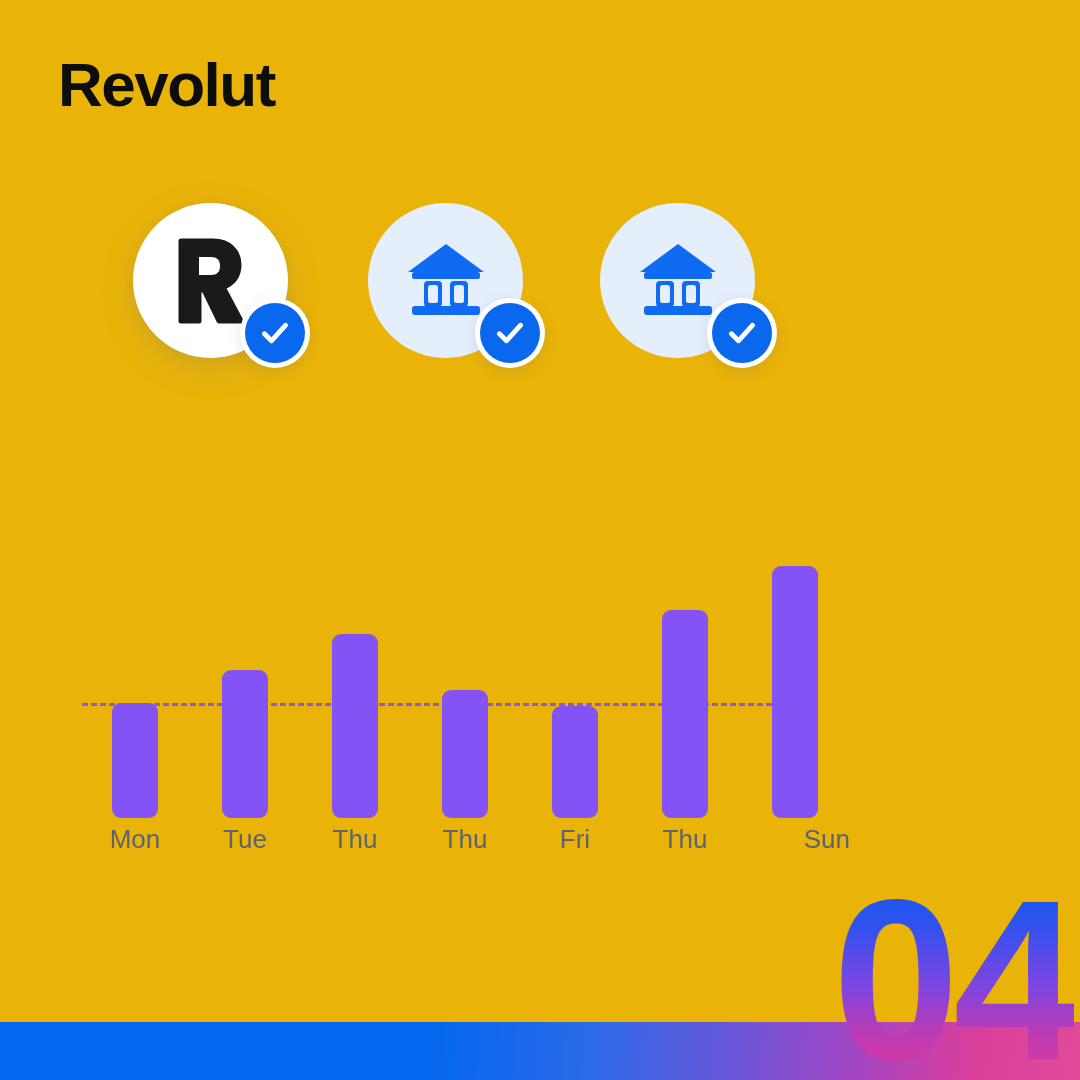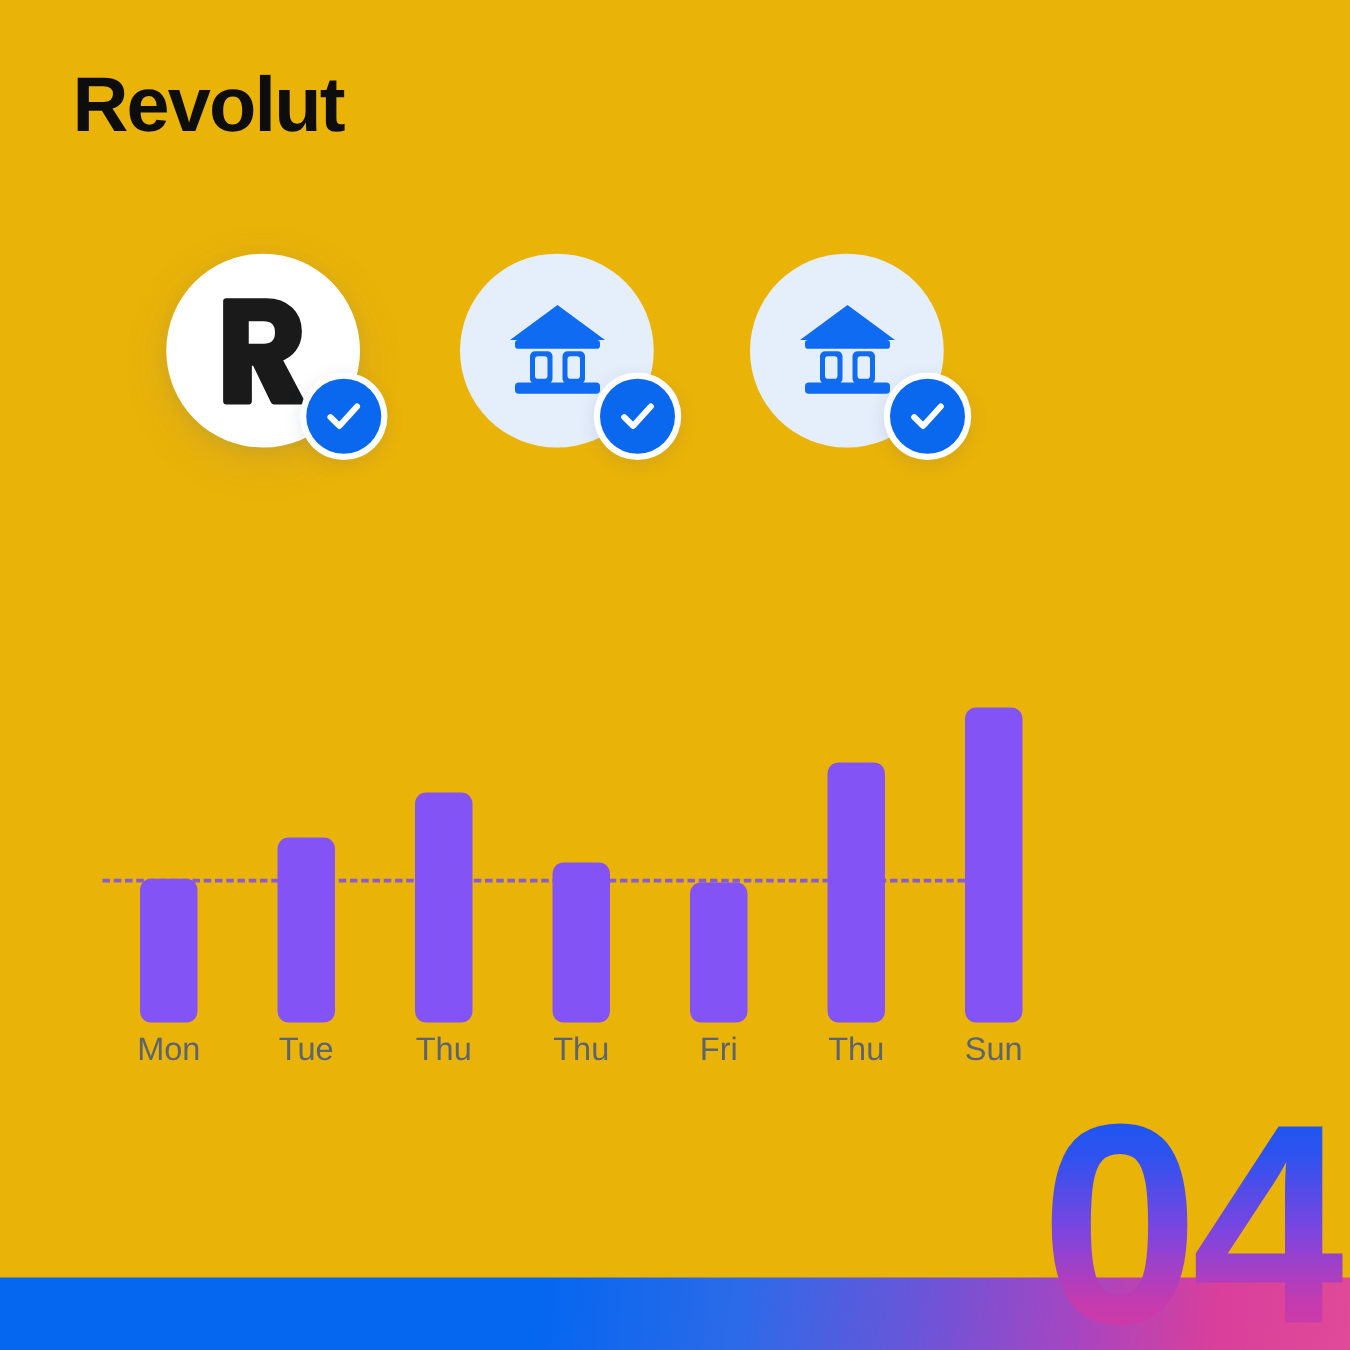--- a/index.html
+++ b/index.html
@@ -301,21 +301,21 @@
           <div class="bar" style="height: 252px; background: rgb(132, 83, 246);"></div>
         </div>
       </div>
     <div class="labels" id="labels-area">
         <div class="day-label" style="left: 0px; color: rgb(92, 100, 112);">Mon</div>
         <div class="day-label" style="left: 110px; color: rgb(92, 100, 112);">Tue</div>
         <div class="day-label" style="left: 220px; color: rgb(92, 100, 112);">Thu</div>
         <div class="day-label" style="left: 330px; color: rgb(92, 100, 112);">Thu</div>
         <div class="day-label" style="left: 440px; color: rgb(92, 100, 112);">Fri</div>
         <div class="day-label" style="left: 550px; color: rgb(92, 100, 112);">Thu</div>
-        <div class="day-label" style="left: 660px; color: rgb(92, 100, 112);">Sun</div>
+        <div class="day-label" style="left: 660px; color: rgb(92, 100, 112); text-align: right;">Sun</div>
       </div>
   </div>
 
   <div class="page-number">04</div>
 
   <div class="bottom-bar"></div>
 
 </div>
 
 </body></html>

